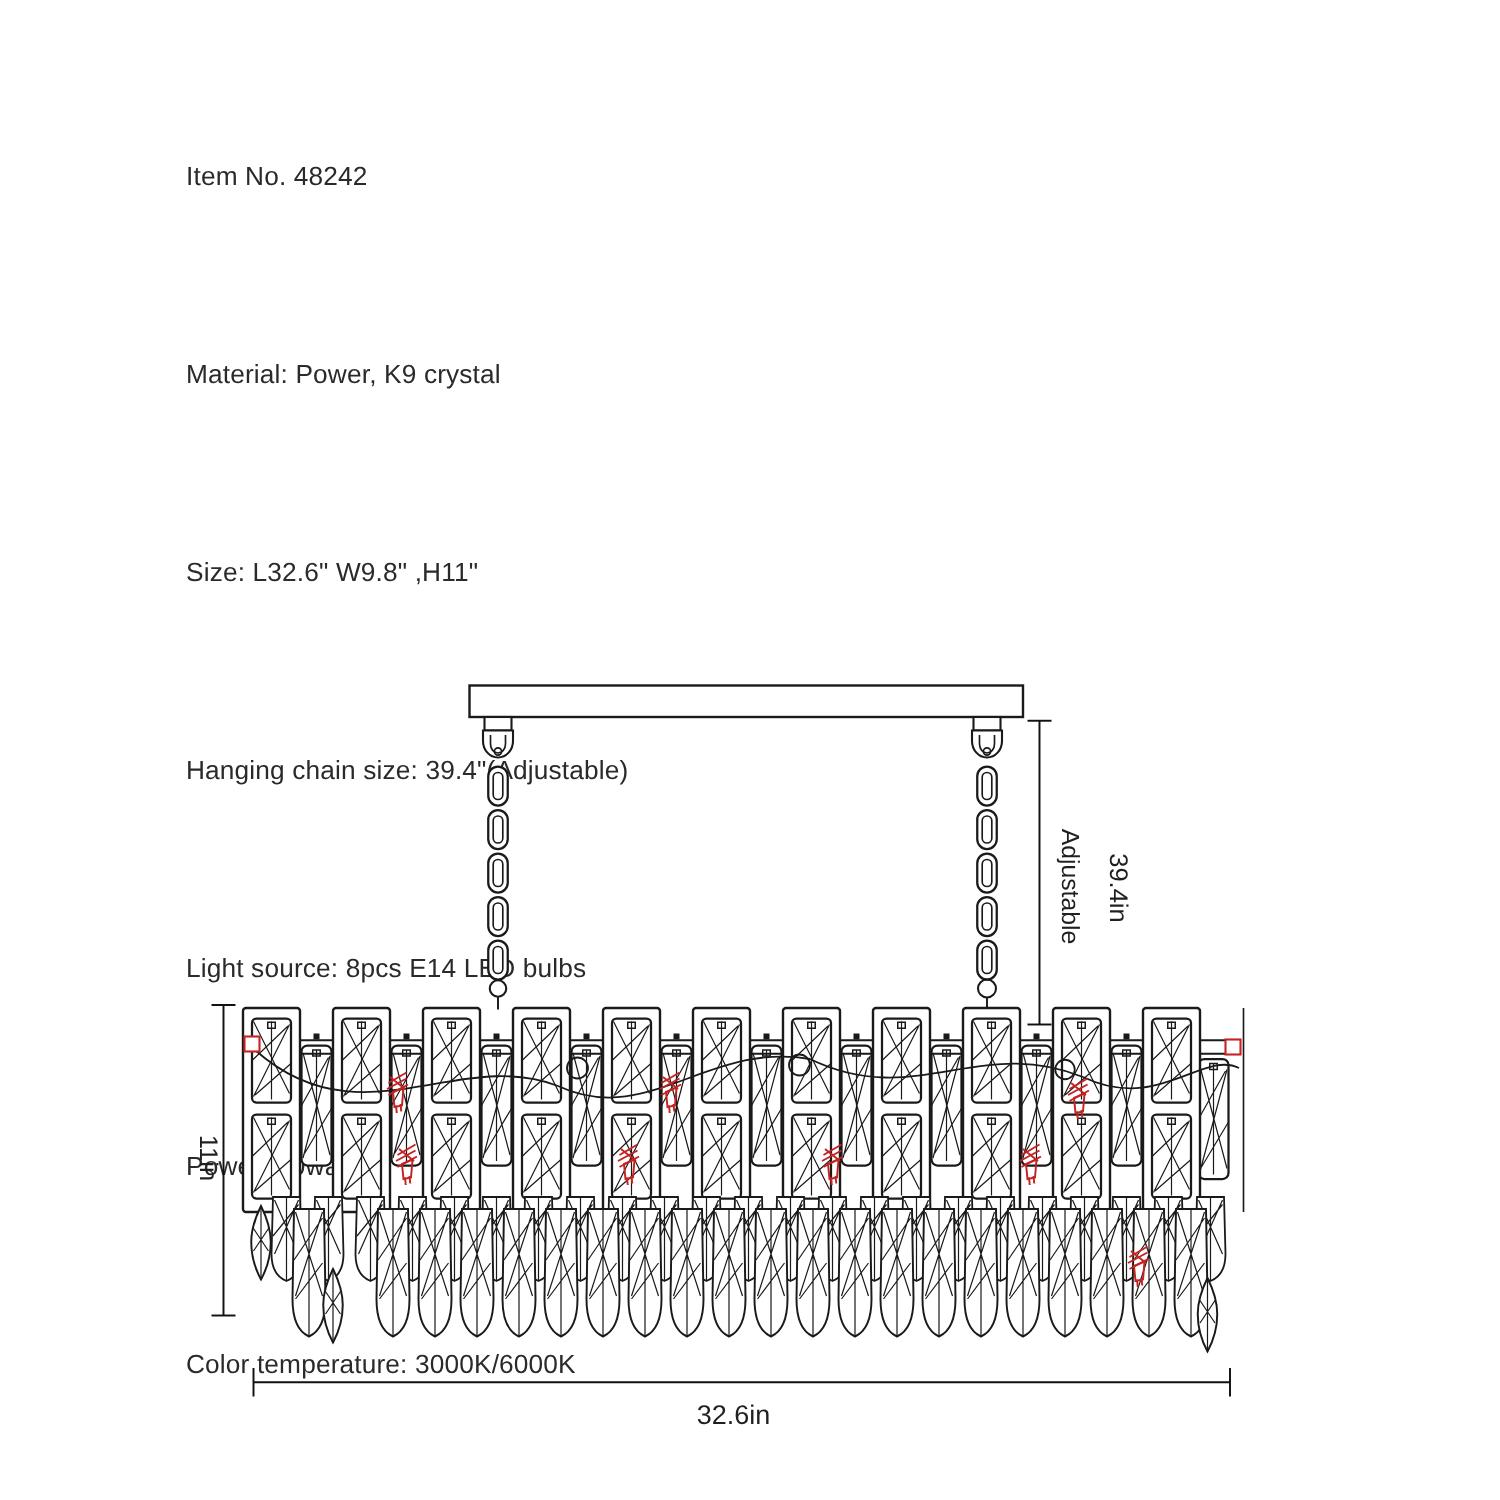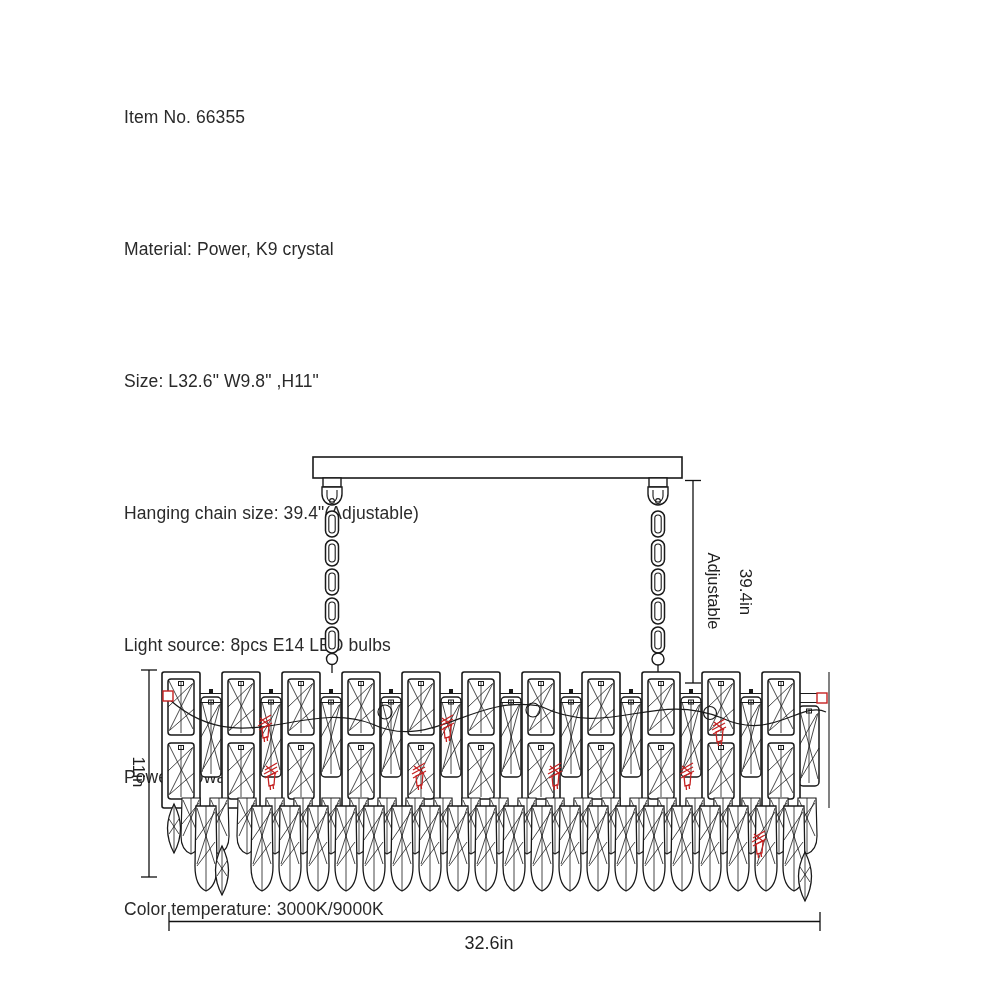--- a/index.html
+++ b/index.html
@@ -7,27 +7,27 @@
        font-family:"Liberation Sans", sans-serif;color:#252525;}
   .spec-list{position:absolute;left:124px;top:7px;font-size:17.5px;line-height:44px;
              letter-spacing:0.1px;color:#2a2a2a;white-space:pre;}
   .diagram-svg{position:absolute;left:0;top:0;width:1000px;height:1000px;}
   svg text{font-family:"Liberation Sans", sans-serif;fill:#1f1f1f;}
 </style>
 </head>
 <body>
 
 <div class="spec-list">
-  <div>Item No. 66355</div>
+  <div>Item No. 48242</div>
   <div>Material: Power, K9 crystal</div>
   <div>Size: L32.6" W9.8" ,H11"</div>
   <div>Hanging chain size: 39.4"(Adjustable)</div>
   <div>Light source: 8pcs E14 LED bulbs</div>
   <div>Power: 40watts</div>
-  <div>Color temperature: 3000K/9000K</div>
+  <div>Color temperature: 3000K/6000K</div>
   
   
 </div>
 
 <svg class="diagram-svg" viewBox="0 0 1000 1000">
   <defs>
 
     <g id="xtal" stroke="#1a1a1a" fill="#ffffff">
       <rect x="0" y="0" width="26" height="56" rx="3" stroke-width="1.5"></rect>
       <path d="M1,2 L25,50 M25,4 L1,52 M0,28 L24,5 M2,51 L26,30 M13,2 L13,54" fill="none" stroke-width="0.8"></path>

